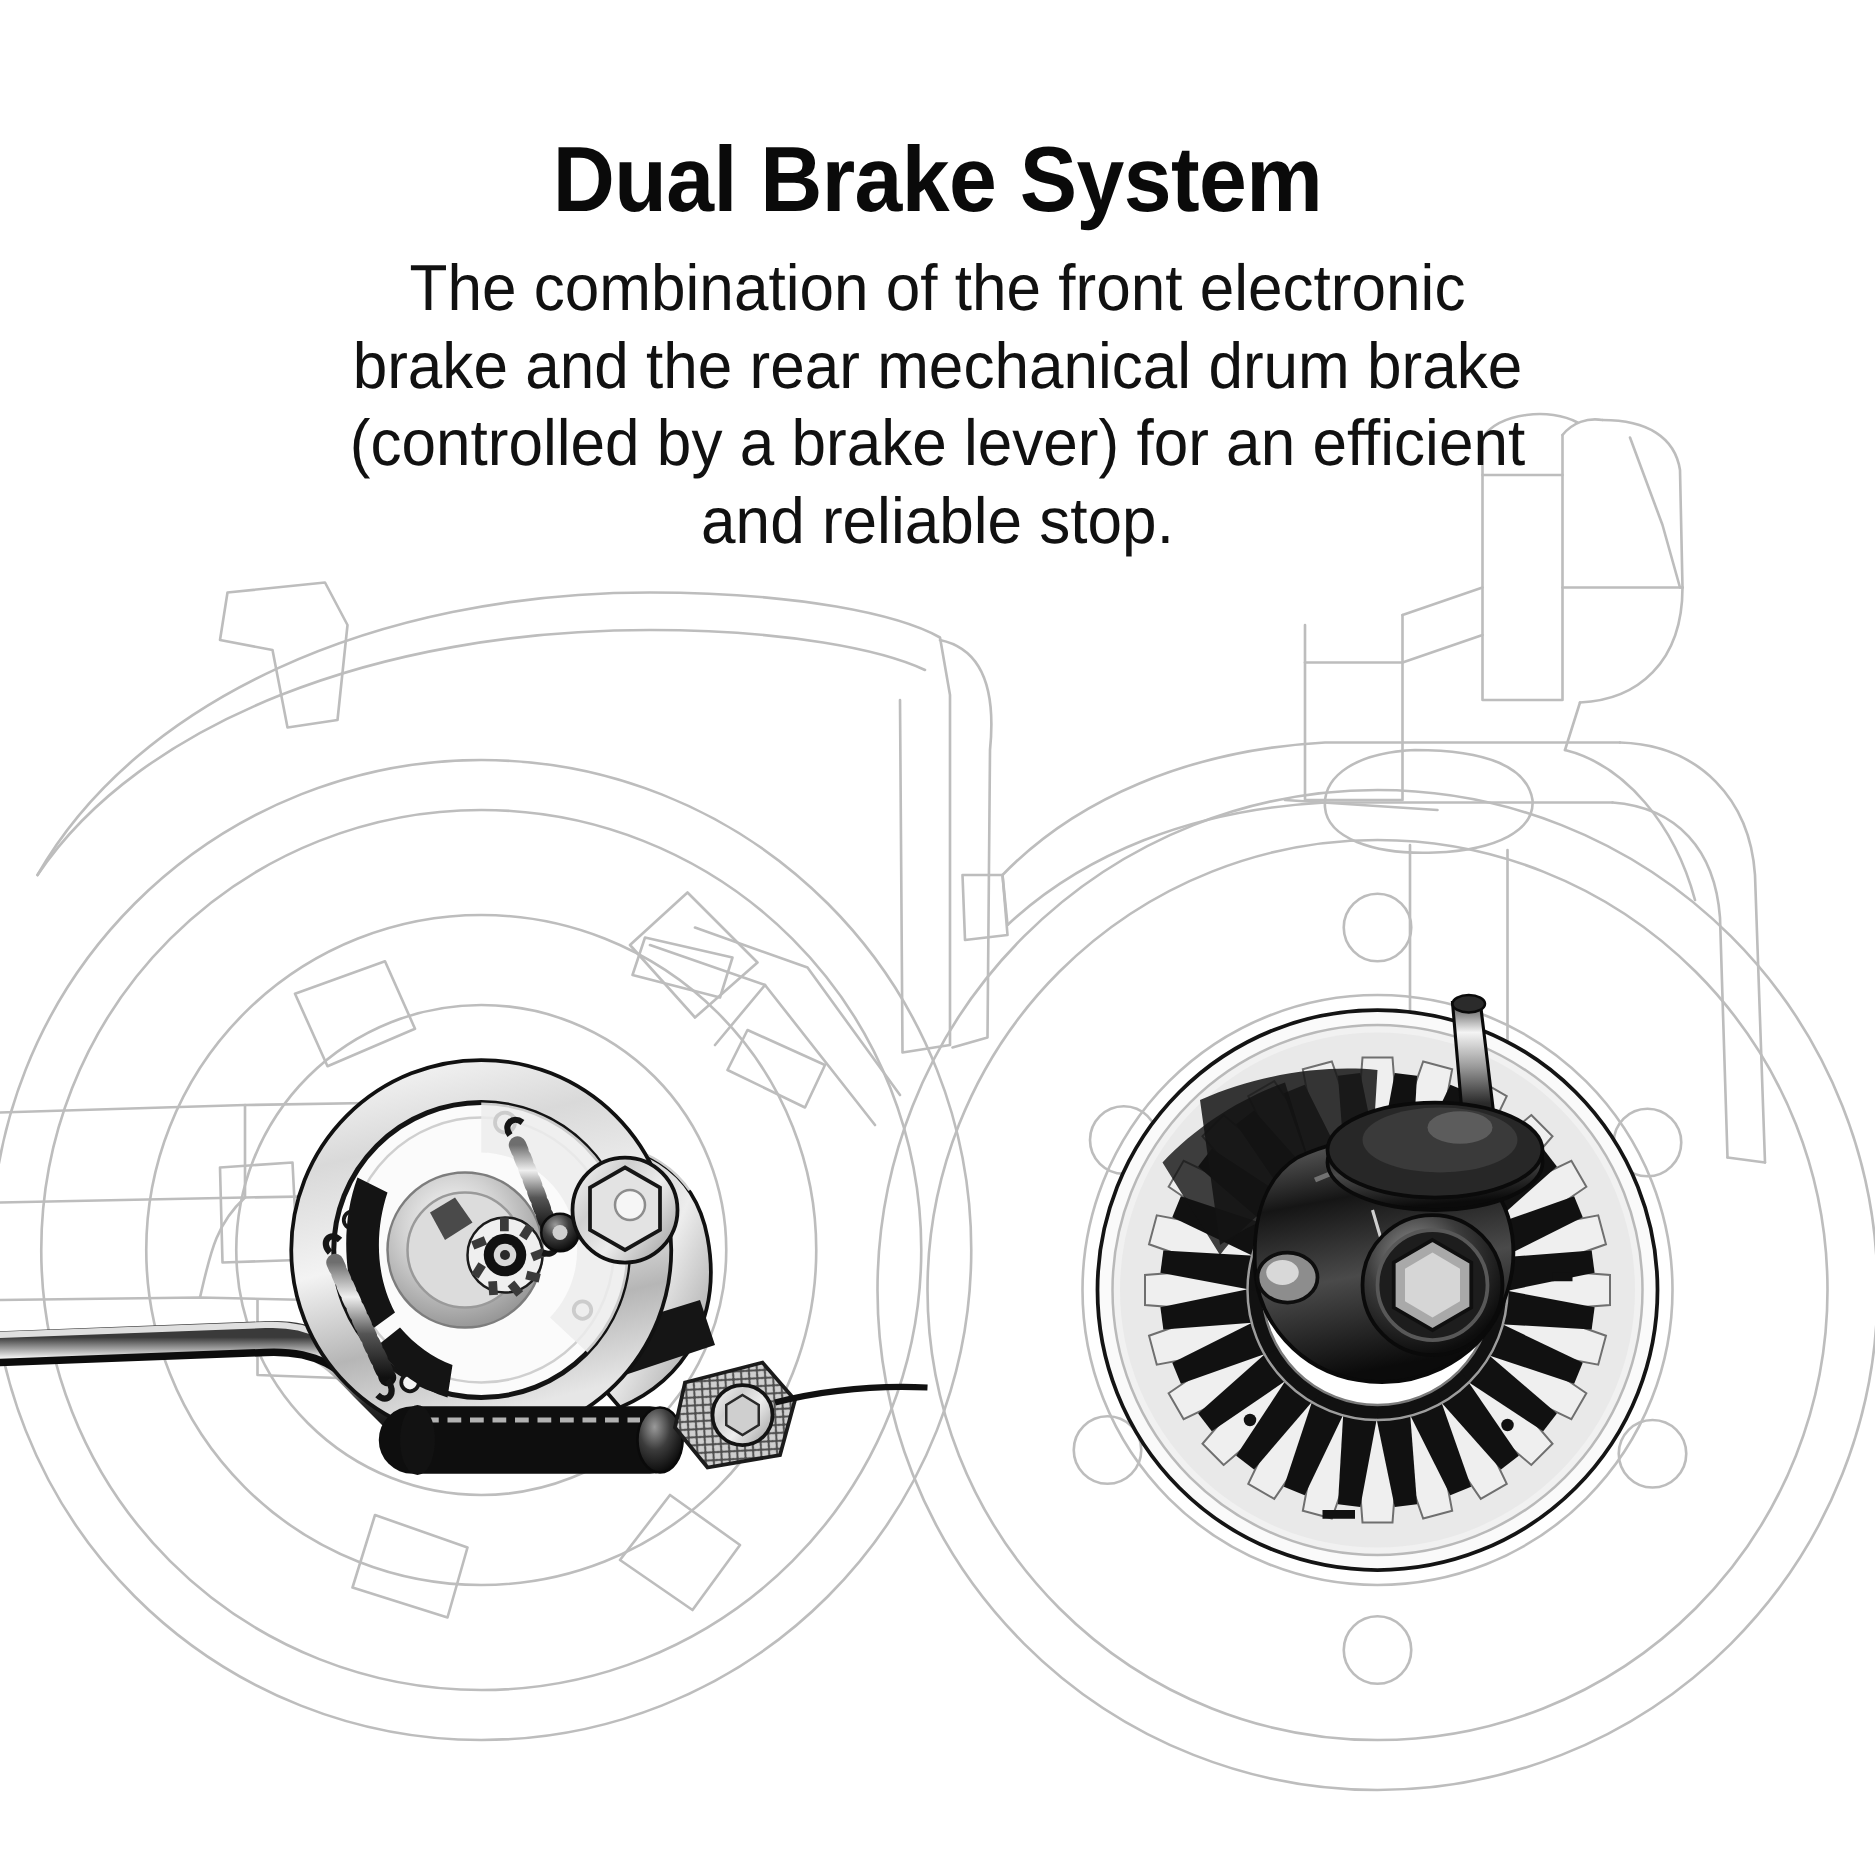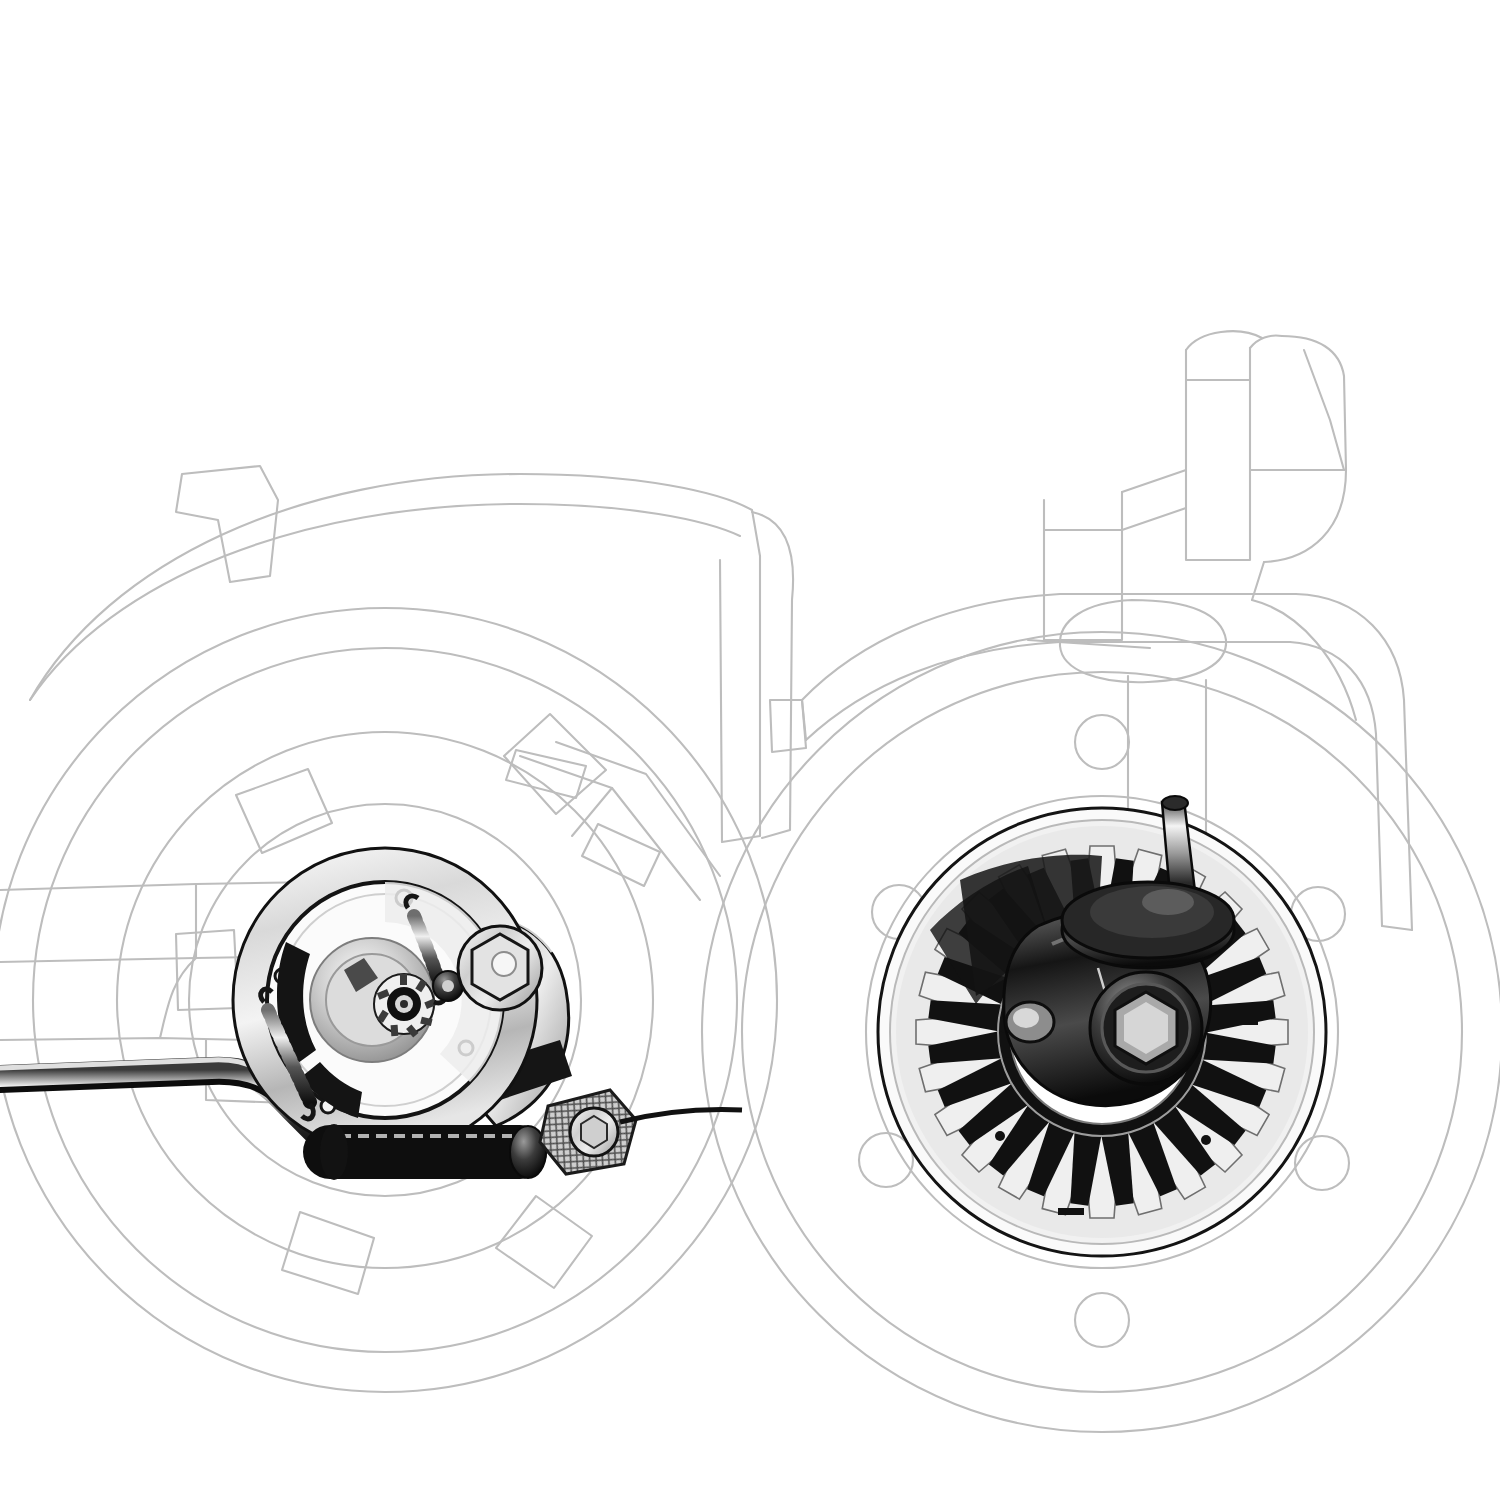--- a/index.html
+++ b/index.html
@@ -493,14 +493,21 @@
         <path d="M1146 1002 L 1168 1015 L 1168 1041 L 1146 1054 L 1124 1041 L 1124 1015 z" fill="#d6d6d6"></path>
       </g>
 
       <g>
         <ellipse cx="1030" cy="1022" rx="24" ry="20" fill="#8d8d8d" stroke="#0e0e0e" stroke-width="3"></ellipse>
         <ellipse cx="1026" cy="1018" rx="13" ry="10" fill="#d8d8d8"></ellipse>
       </g>
     </g>
   </svg>
 
+  <div id="textblock">
+    <h1 id="page-title">Dual Brake System</h1>
+    <p id="page-subtitle">The combination of the front electronic
+brake and the rear mechanical drum brake
+(controlled by a brake lever) for an efficient
+and reliable stop.</p>
+  </div>
 
 </div>
 
 </body></html>

